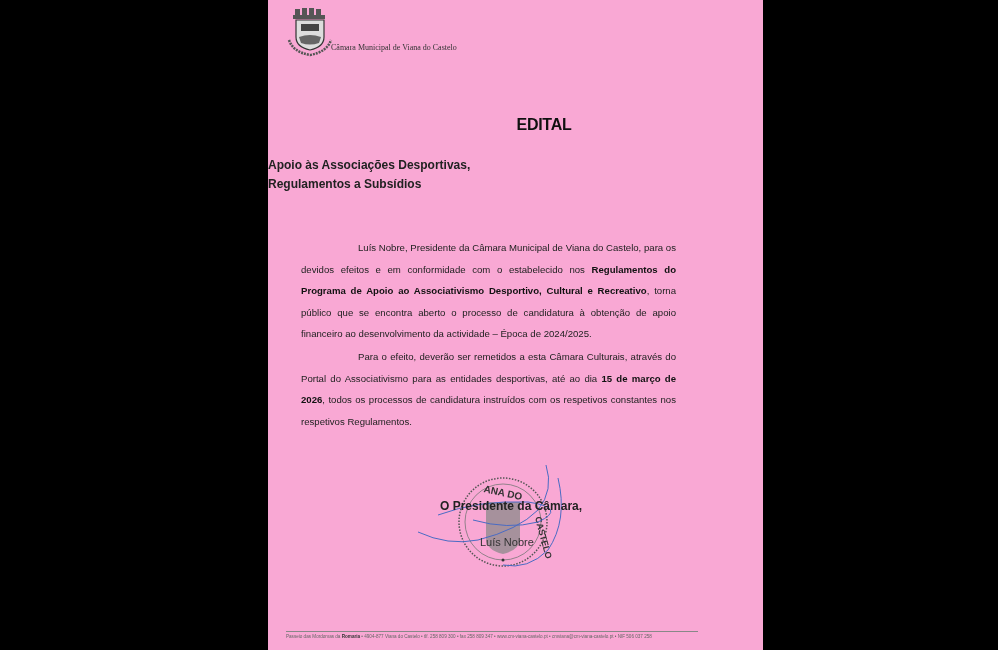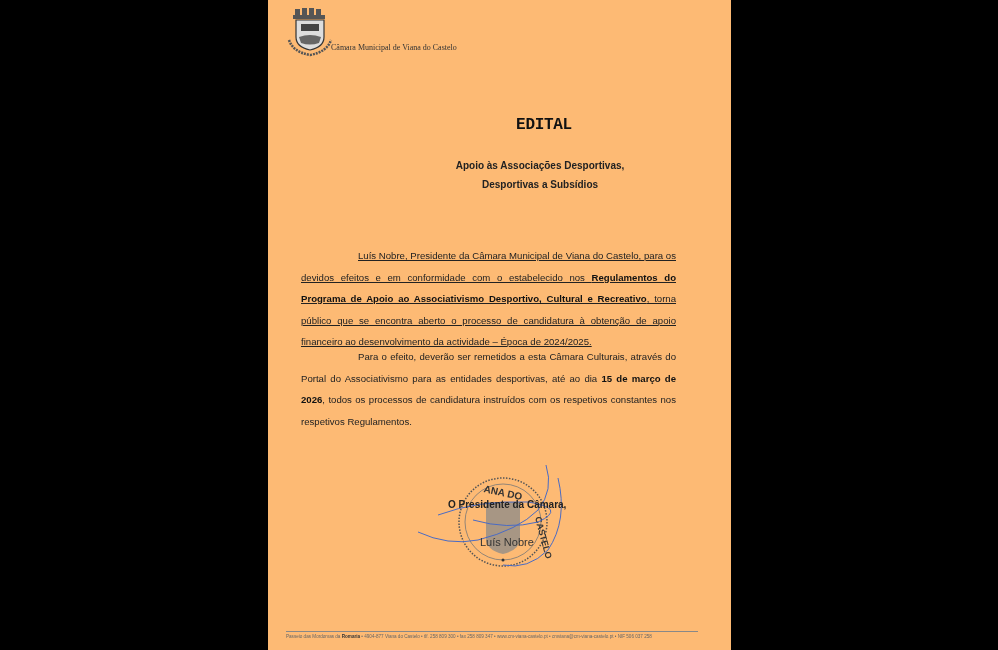--- a/index.html
+++ b/index.html
@@ -2,51 +2,51 @@
 <html><head>
 <meta charset="utf-8">
 <style>
   html, body { margin: 0; padding: 0; }
   body {
     width: 998px; height: 650px; background: #000; position: relative; overflow: hidden;
     font-family: "Liberation Sans", sans-serif;
   }
   .page {
     position: absolute; left: 268px; top: 0; width: 463px; height: 650px;
-    background: #fdba74; overflow: hidden;
+    background: #f9a8d4; overflow: hidden; padding-left: 32px;
   }
   .crest { position: absolute; left: 19px; top: 7px; width: 46px; height: 50px; }
   .org {
     position: absolute; left: 63px; top: 43px;
     font-family: "Liberation Serif", serif; font-size: 8px; color: #333;
   }
   .title {
     position: absolute; left: 0; width: 552px; top: 116px; text-align: center;
-    font-family: Liberation Mono, monospace; font-weight: bold; font-size: 16px; color: #111;
+    font-family: Liberation Sans, sans-serif; font-weight: bold; font-size: 16px; color: #111;
     letter-spacing: -0.3px;
   }
   .subtitle {
-    position: absolute; left: 0; width: 544px; top: 156px; text-align: center;
-    font-weight: bold; font-size: 10px; color: #222; line-height: 19px;
+    position: absolute; left: 0; width: 544px; top: 156px; text-align: left;
+    font-weight: bold; font-size: 12px; color: #222; line-height: 19px;
   }
   .para {
     position: absolute; left: 33px; width: 375px;
     font-size: 9.6px; color: #222; line-height: 21.5px; text-align: justify;
   }
   .para .indent { display: inline-block; width: 57px; }
   .para b { color: #111; }
-  .p1 { top: 245px; text-decoration: underline; }
+  .p1 { top: 237px; }
   .p2 { top: 346px; }
   .p3 { top: 431px; }
   .signature {
     position: absolute; left: 150px; top: 460px; width: 160px; height: 115px;
   }
   .sig-title {
-    position: absolute; left: 180px; top: 499px; font-weight: bold;
-    font-size: 10px; color: #222;
+    position: absolute; left: 172px; top: 499px; font-weight: bold;
+    font-size: 12px; color: #222;
   }
   .sig-name {
     position: absolute; left: 212px; top: 536px; font-size: 11px; color: #333;
   }
   .footer-line {
     position: absolute; left: 18px; top: 631px; width: 412px; height: 1px; background: #888;
   }
   .footer {
     position: absolute; left: 18px; top: 634px; width: 440px;
     font-size: 4.6px; color: #666; white-space: nowrap;
@@ -70,21 +70,21 @@
     <rect x="14" y="17" width="18" height="7" fill="#444"></rect>
     <path d="M12 30 Q23 26 34 30 L32 36 Q23 39 14 36 Z" fill="#666"></path>
     <path d="M2 33 Q6 45 23 48 Q40 45 44 33" fill="none" stroke="#555" stroke-width="2.5" stroke-dasharray="2 1"></path>
   </svg>
   <div class="org">Câmara Municipal de Viana do Castelo</div>
 
   <div class="title">EDITAL</div>
 
   <div class="subtitle">
     <div>Apoio às Associações Desportivas,</div>
-    <div>Desportivas a Subsídios</div>
+    <div>Regulamentos a Subsídios</div>
   </div>
 
   <div class="para p1"><span class="indent"></span><span>Luís Nobre, Presidente da Câmara Municipal de Viana do Castelo, para os devidos efeitos e em conformidade com o estabelecido nos </span><b>Regulamentos do Programa de Apoio ao Associativismo Desportivo, Cultural e Recreativo</b><span>, torna público que se encontra aberto o processo de candidatura à obtenção de apoio financeiro ao desenvolvimento da actividade – Época de 2024/2025.</span></div>
 
   <div class="para p2"><span class="indent"></span><span>Para o efeito, deverão ser remetidos a esta Câmara Culturais, através do Portal do Associativismo para as entidades desportivas, até ao dia </span><b>15 de março de 2026</b><span>, todos os processos de candidatura instruídos com os respetivos constantes nos respetivos Regulamentos.</span></div>
 
 
   <svg class="signature" viewBox="0 0 160 115">
     <circle cx="85" cy="62" r="44" fill="none" stroke="#555" stroke-width="1.5" stroke-dasharray="1.5 1.5"></circle>
     <circle cx="85" cy="62" r="38" fill="none" stroke="#777" stroke-width="0.8"></circle>

